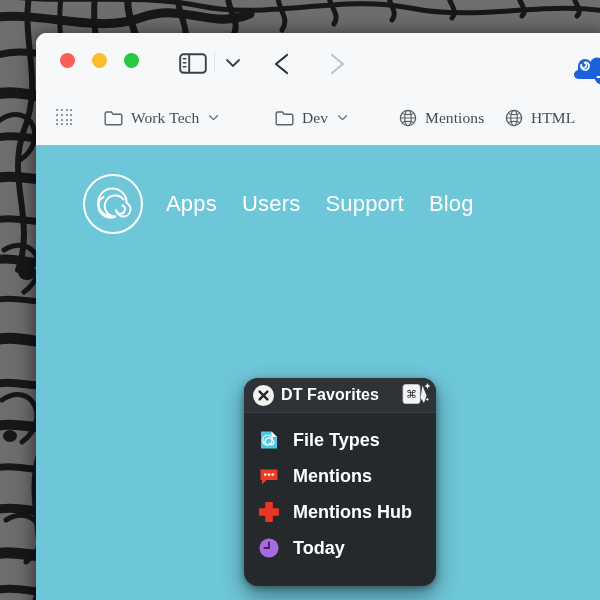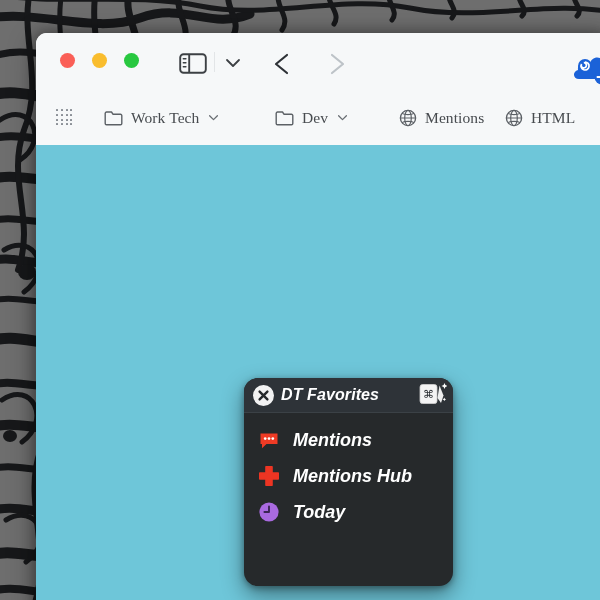--- a/index.html
+++ b/index.html
@@ -53,25 +53,24 @@
   #page{position:absolute;left:0;top:112px;right:0;bottom:0;background:#6ec6d9;overflow:hidden;}
   #sitenav{position:absolute;left:46px;top:28px;display:flex;align-items:center;gap:0;}
   .logo-circle{width:62px;height:62px;margin-right:22px;}
   .navlinks{display:flex;gap:25px;}
   .navlinks a{color:#ffffff;font-size:22px;text-decoration:none;font-weight:300;letter-spacing:.2px;}
   #hero{position:absolute;left:425px;top:222px;color:#fff;font-size:74px;
         font-weight:300;line-height:1;white-space:nowrap;letter-spacing:0px;}
 
   
   #popup{
-    position:absolute;left:208px;top:233px;width:209px;height:208px;
+    position:absolute;left:208px;top:233px;width:192px;height:208px;
     background:#26292b;border-radius:14px;
     box-shadow:0 9px 22px rgba(0,0,0,.42), 0 2px 6px rgba(0,0,0,.35);
     overflow:hidden;
-    font-style:italic;
   }
   #pop-title{
     height:34px;background:#2e3338;position:relative;
     border-bottom:1px solid #3b4146;display:flex;align-items:center;
   }
   .close-btn{margin-left:9px;width:21px;height:21px;flex:0 0 auto;}
   #pop-title .ttl{color:#fff;font-size:16px;font-weight:bold;margin-left:7px;letter-spacing:.1px;}
   .cmd-badge{position:absolute;right:6px;top:4px;width:28px;height:26px;}
 
   #pop-list{padding:9px 0 0 0;}
@@ -248,20 +247,36 @@
           <path d="M3 4.4 C5.5 6 12.5 6 15 4.4" fill="none" stroke="#5c6166" stroke-width="1.1"></path>
           <path d="M3 13.6 C5.5 12 12.5 12 15 13.6" fill="none" stroke="#5c6166" stroke-width="1.1"></path>
         </svg>
       </span>
       <span class="lbl">HTML</span>
     </div>
   </div>
 
   <div id="page">
 
+    <div id="sitenav">
+      <span class="logo-circle">
+        <svg width="62" height="62" viewBox="0 0 62 62">
+          <circle cx="31" cy="31" r="29" fill="none" stroke="#ffffff" stroke-width="2"></circle>
+          <path d="M41.5 26.5 a10.5 10.5 0 1 0 -8.2 17 a14.2 14.2 0 1 1 11.3 -13.6
+                   a7.2 7.2 0 1 1 -10.5 6.4 a4.4 4.4 0 1 0 6.2 -4" fill="none" stroke="#ffffff" stroke-width="2" stroke-linecap="round"></path>
+          <path d="M33.3 43.5 C26 47 18 42 16.5 35 C15.5 30 18 25.5 21.5 24" fill="none" stroke="#ffffff" stroke-width="2" stroke-linecap="round"></path>
+        </svg>
+      </span>
+      <span class="navlinks">
+        <a href="#">Apps</a>
+        <a href="#">Users</a>
+        <a href="#">Support</a>
+        <a href="#">Blog</a>
+      </span>
+    </div>
 
 
     <div id="popup">
 
       <div id="pop-title">
         <span class="close-btn">
           <svg width="21" height="21" viewBox="0 0 21 21">
             <circle cx="10.5" cy="10.5" r="10.5" fill="#f2f2f2"></circle>
             <path d="M6.6 6.6 L14.4 14.4 M14.4 6.6 L6.6 14.4" stroke="#26292b" stroke-width="2.4" stroke-linecap="round"></path>
           </svg>
@@ -273,20 +288,31 @@
             <text x="9.5" y="16.2" font-family="'DejaVu Sans',sans-serif" font-size="11" fill="#2b2f33" text-anchor="middle">⌘</text>
             <path d="M20.5 3.5 L24.5 13.5 L22 21 L18.5 16" fill="#ffffff" opacity=".92"></path>
             <path d="M25.5 1 l.9 2.1 2.1 .9 -2.1 .9 -.9 2.1 -.9 -2.1 -2.1 -.9 2.1 -.9 Z" fill="#ffffff"></path>
             <path d="M25.3 15.5 l.55 1.3 1.3 .55 -1.3 .55 -.55 1.3 -.55 -1.3 -1.3 -.55 1.3 -.55 Z" fill="#ffffff"></path>
           </svg>
         </span>
       </div>
 
       <div id="pop-list">
 
+        <div class="prow">
+          <span class="pico">
+            <svg width="22" height="22" viewBox="0 0 22 22">
+              <path d="M3 2.5 h10.5 L19 8 v11.5 H3 Z" fill="#4ec8e6"></path>
+              <path d="M13.5 2.5 L19 8 h-5.5 Z" fill="#ffffff"></path>
+              <path d="M13.6 10.4 a3.6 3.6 0 1 0 -2.9 5.7 a5 5 0 1 1 4 -4.8
+                       a2.5 2.5 0 1 1 -3.7 2.2 a1.5 1.5 0 1 0 2.2 -1.4" fill="none" stroke="#ffffff" stroke-width="1.15" stroke-linecap="round"></path>
+            </svg>
+          </span>
+          <span class="plbl">File Types</span>
+        </div>
 
         <div class="prow">
           <span class="pico">
             <svg width="22" height="22" viewBox="0 0 22 22">
               <path d="M2.5 4.5 h17 v10.5 h-11 l-4.5 4.3 v-4.3 h-1.5 Z" fill="#ef3b25"></path>
               <g fill="#ffffff">
                 <circle cx="7.2" cy="9.6" r="1.35"></circle>
                 <circle cx="11" cy="9.6" r="1.35"></circle>
                 <circle cx="14.8" cy="9.6" r="1.35"></circle>
               </g>

